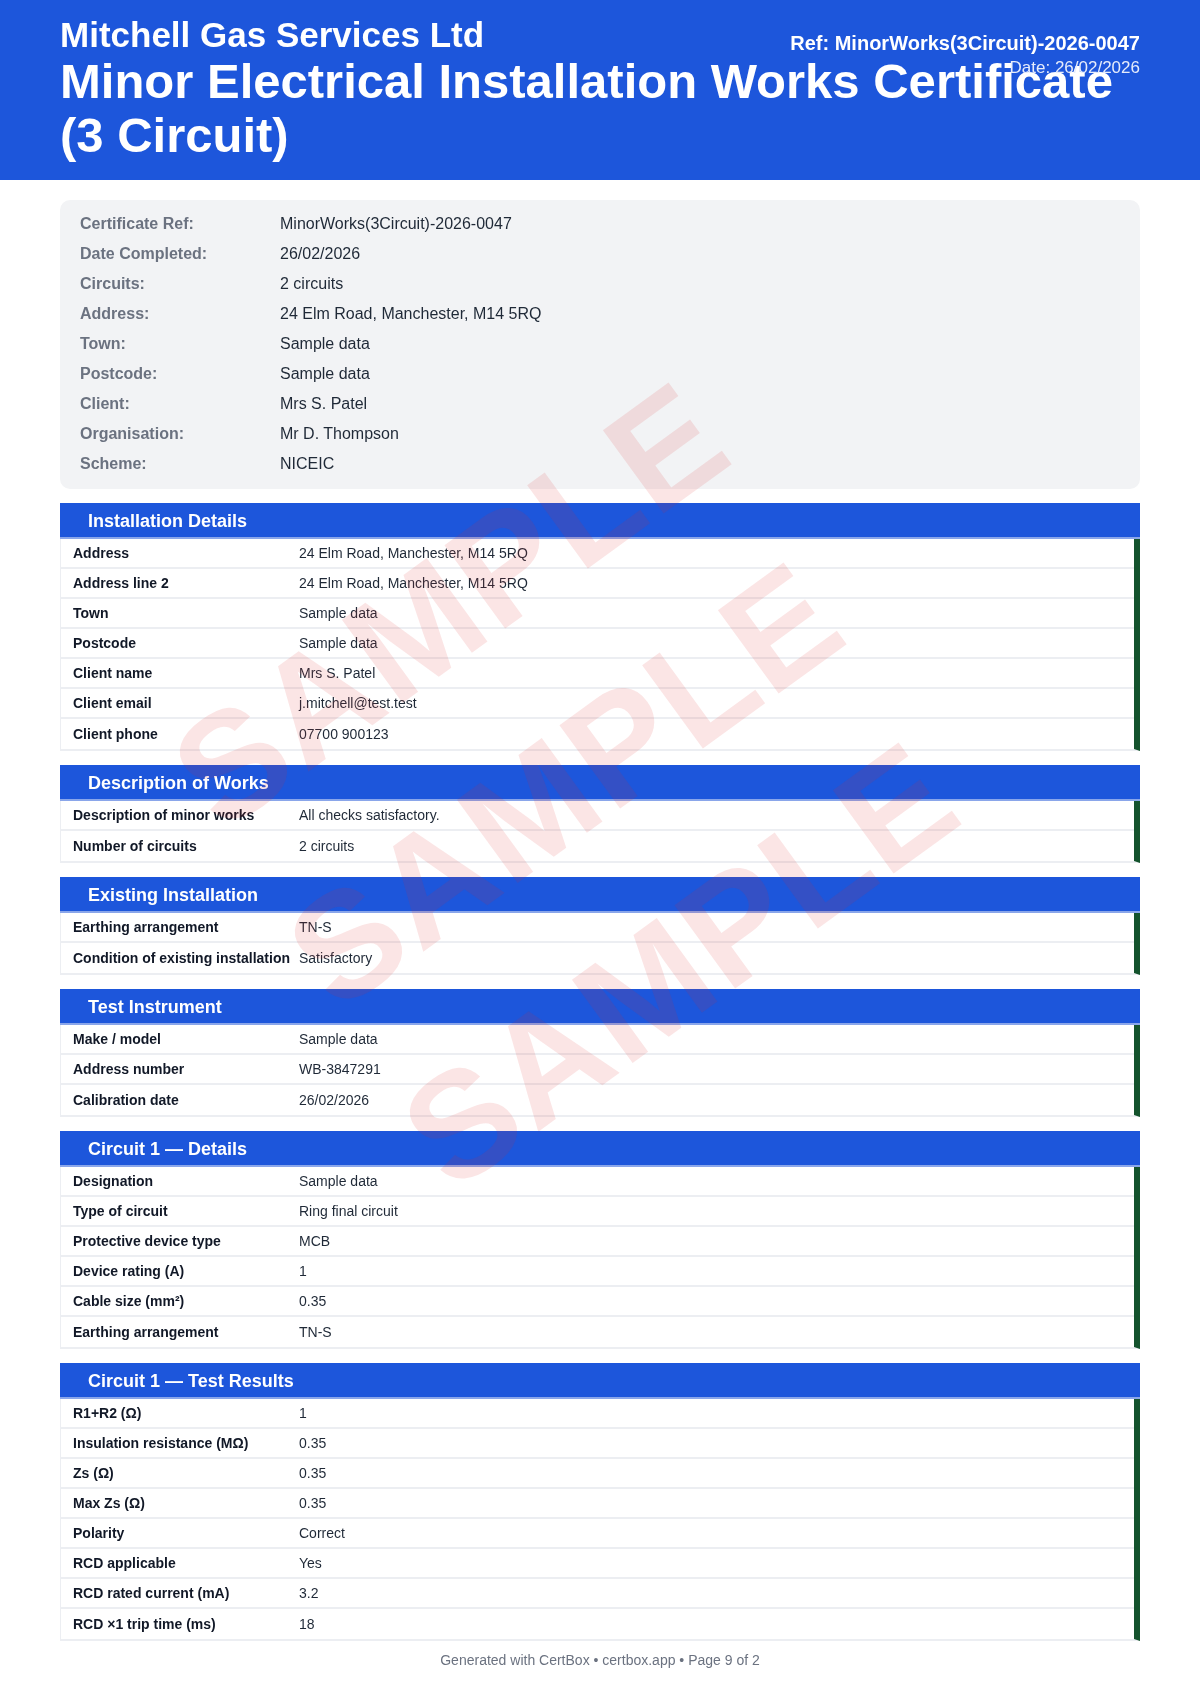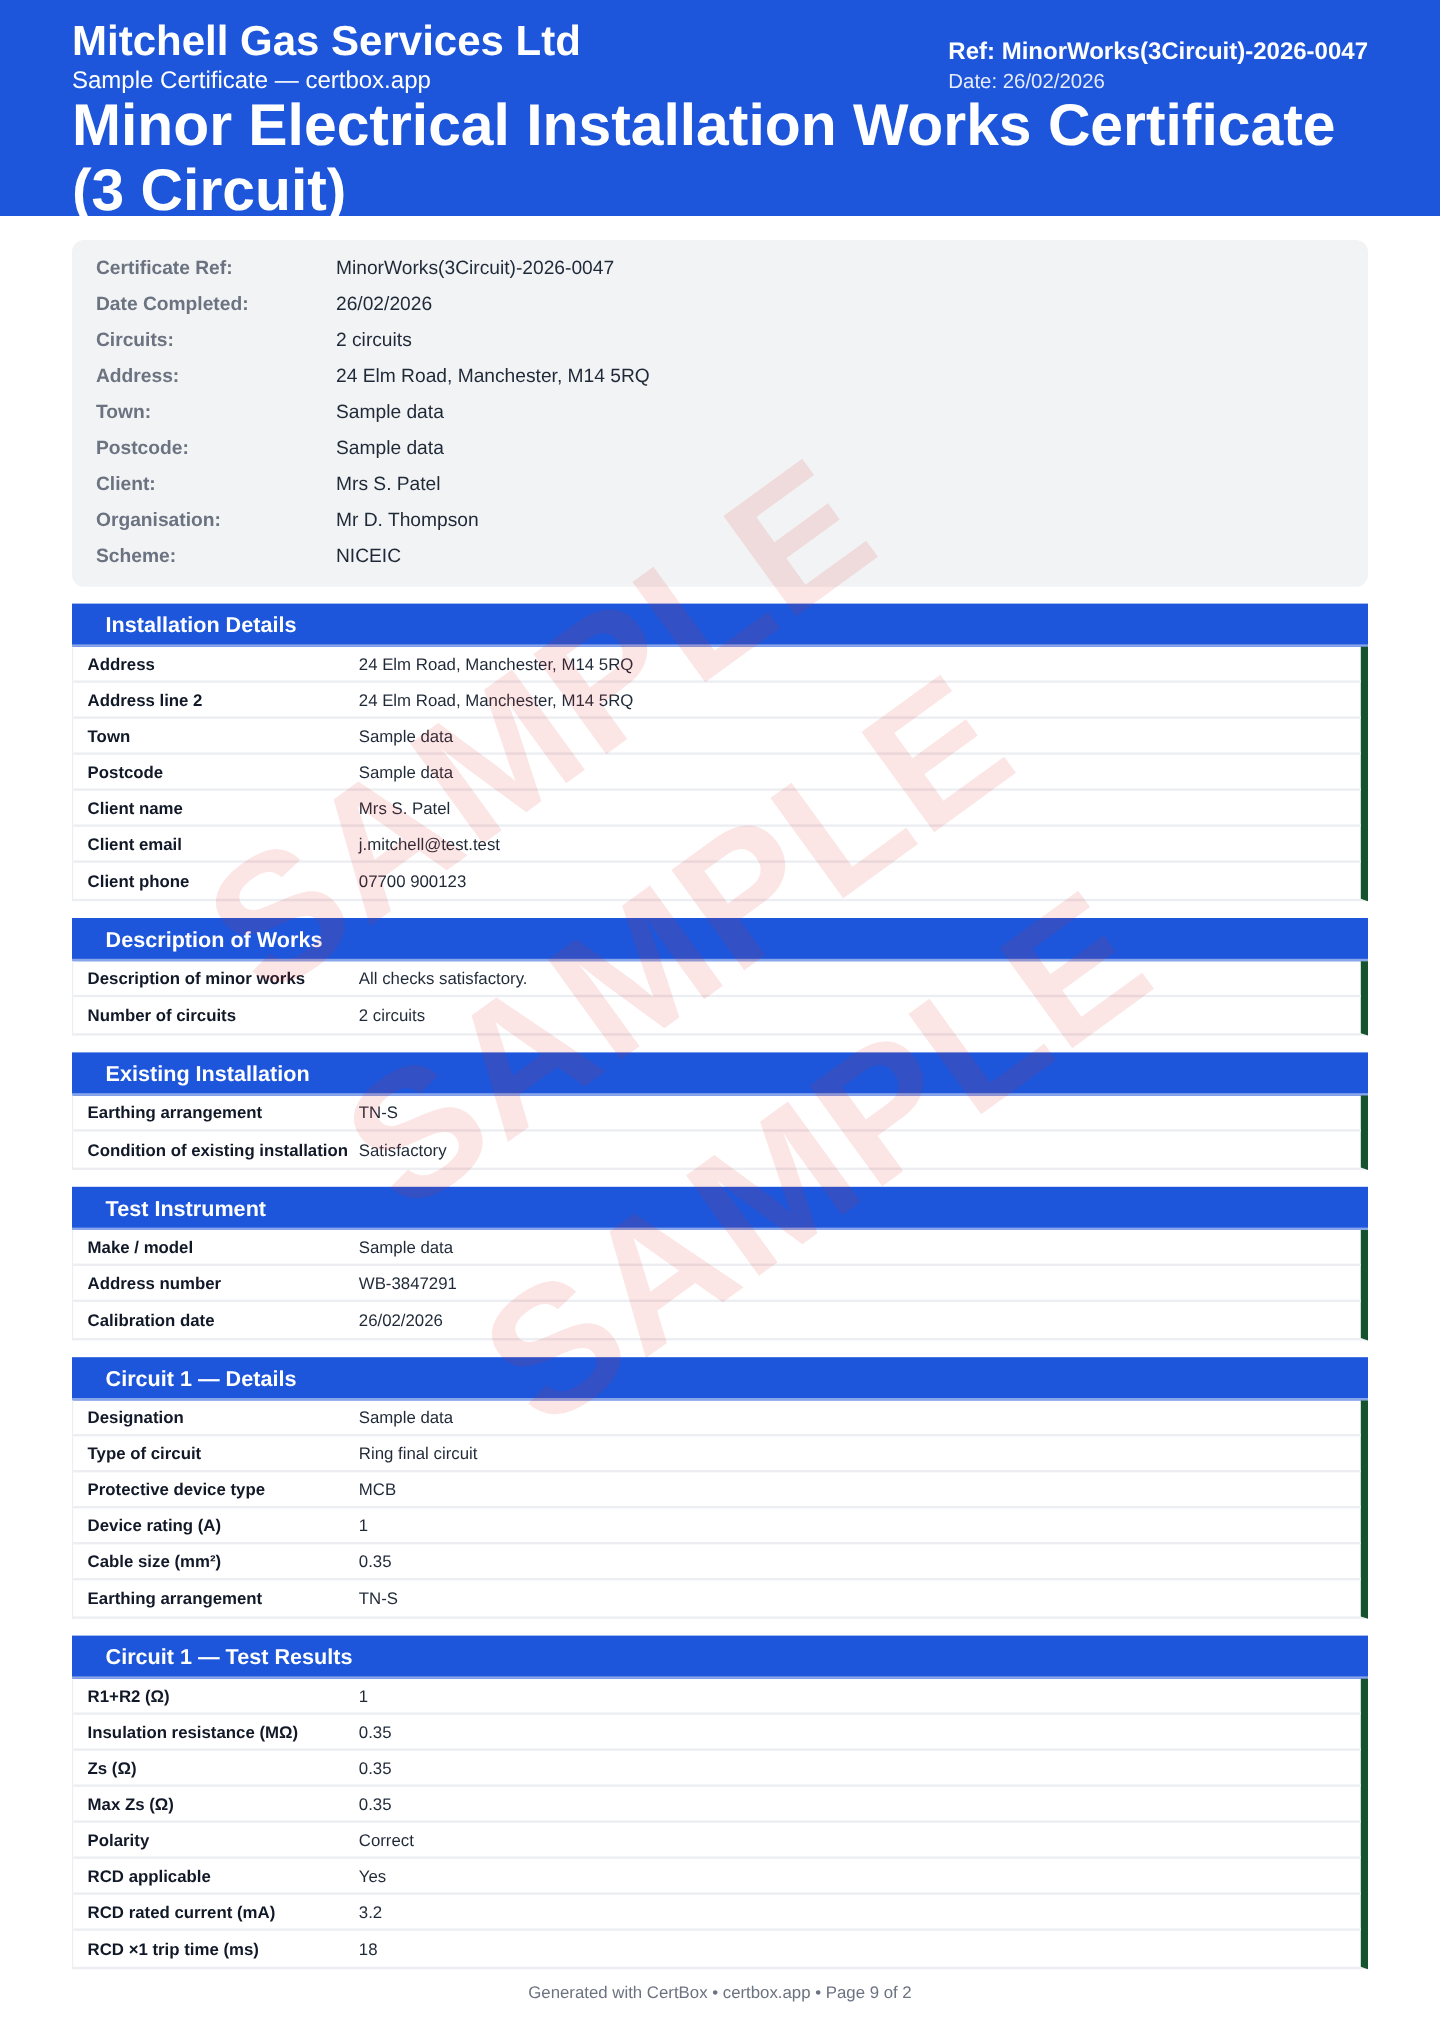--- a/index.html
+++ b/index.html
@@ -31,21 +31,21 @@
     .doc-title {
       font-size: 49px;
       font-weight: bold;
       line-height: 54px;
       margin-top: 0px;
     }
     .header-right {
       position: absolute;
       right: 60px;
       top: 30px;
-      text-align: left;
+      text-align: right;
     }
     .header-ref {
       font-size: 20px;
       font-weight: bold;
       line-height: 26px;
     }
     .header-date {
       font-size: 17px;
       line-height: 24px;
       color: #e6ecfb;
@@ -126,21 +126,20 @@
     }
     .wm1 { left: 450px; top: 605px; }
     .wm2 { left: 565px; top: 785px; }
     .wm3 { left: 680px; top: 965px; }
   </style>
 </head>
 <body>
 
 <header class="header">
   <div class="company">Mitchell Gas Services Ltd</div>
-  <div class="subtitle">Sample Certificate — certbox.app</div>
   <h1 class="doc-title">Minor Electrical Installation Works Certificate (3 Circuit)</h1>
   <div class="header-right">
     <div class="header-ref">Ref: MinorWorks(3Circuit)-2026-0047</div>
     <div class="header-date">Date: 26/02/2026</div>
   </div>
 </header>
 
 <div class="summary">
   <div class="summary-row">
       <span class="summary-label">Certificate Ref:</span>

